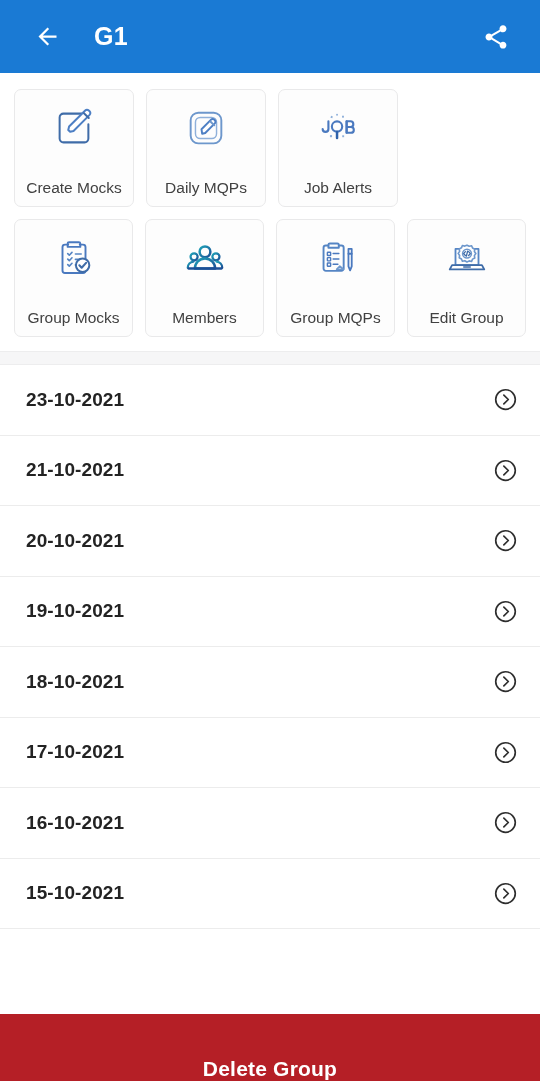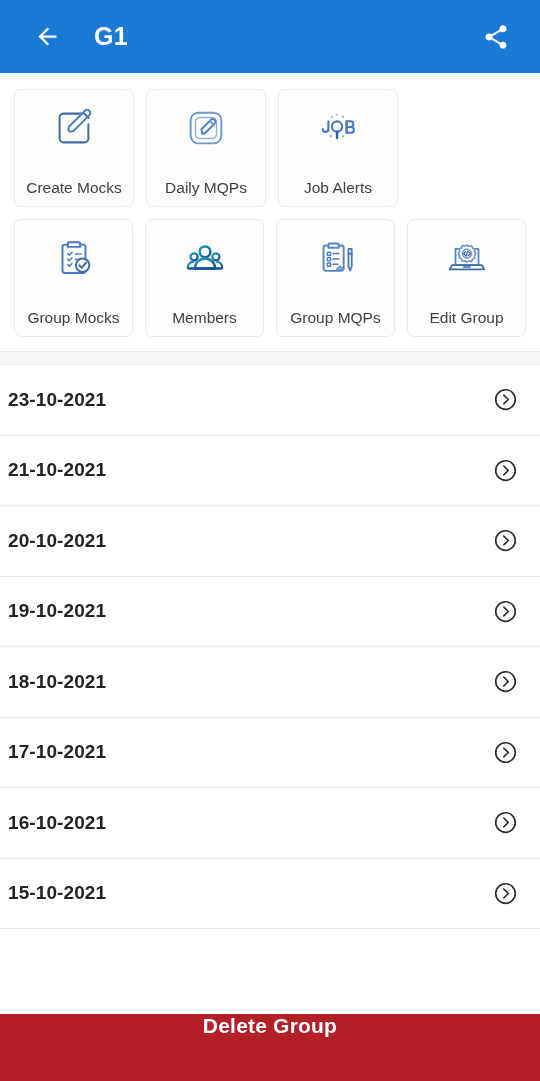--- a/index.html
+++ b/index.html
@@ -42,31 +42,31 @@
     text-align:center; line-height:1;
   }
 
   
   .band { height:14px; background:#f6f6f7; border-top:1px solid #ededee; border-bottom:1px solid #ededee; flex:0 0 auto; }
 
   
   .list { flex:1 1 auto; overflow:hidden; background:#fff; }
   .list-item {
     height:70.5px; display:flex; align-items:center;
-    padding:0 22px 0 8px;
+    padding:0 22px 0 26px;
     border-bottom:1px solid #ececec;
     background:#fff; cursor:pointer;
   }
   .list-date { font-size:19px; color:#232323; font-weight:bold; letter-spacing:.1px; flex:1 1 auto; }
   .chev { width:26px; height:26px; flex:0 0 auto; display:flex; align-items:center; justify-content:center; }
 
   
   .delete-btn {
     height:67px; background:#b51f26; flex:0 0 auto;
-    display:flex; align-items:flex-start; justify-content:center;
+    display:flex; align-items:flex-end; justify-content:center;
     cursor:pointer;
   }
   .delete-label { color:#ffffff; font-size:21px; font-weight:bold; letter-spacing:.2px; }
 </style>
 </head>
 <body>
 
 <div class="screen">
 
   <div class="appbar">

